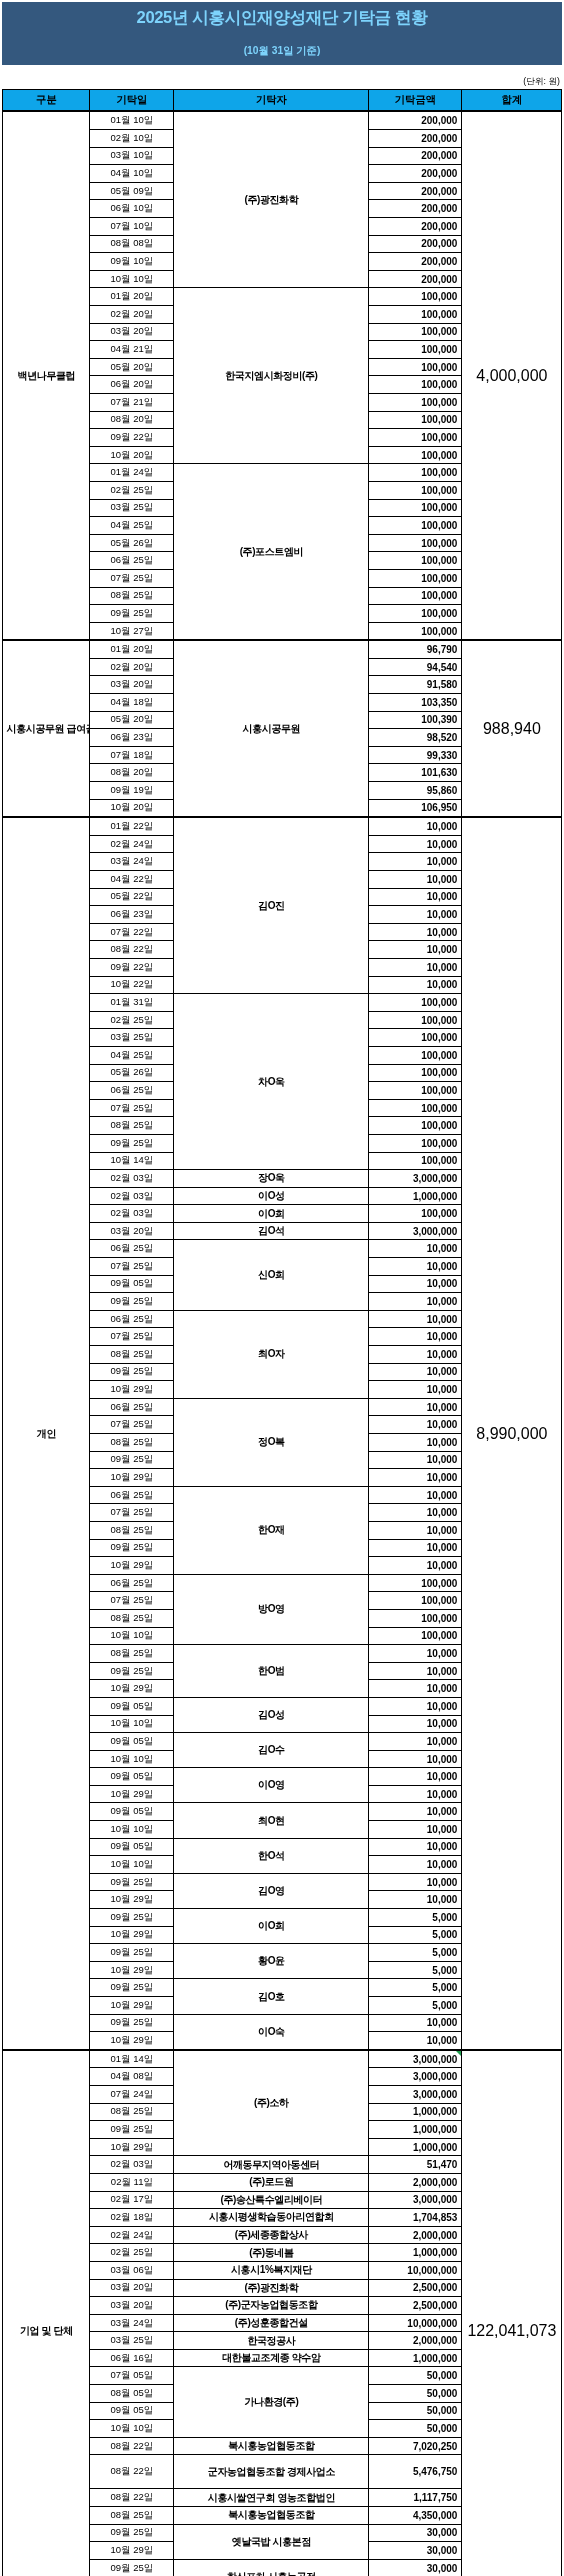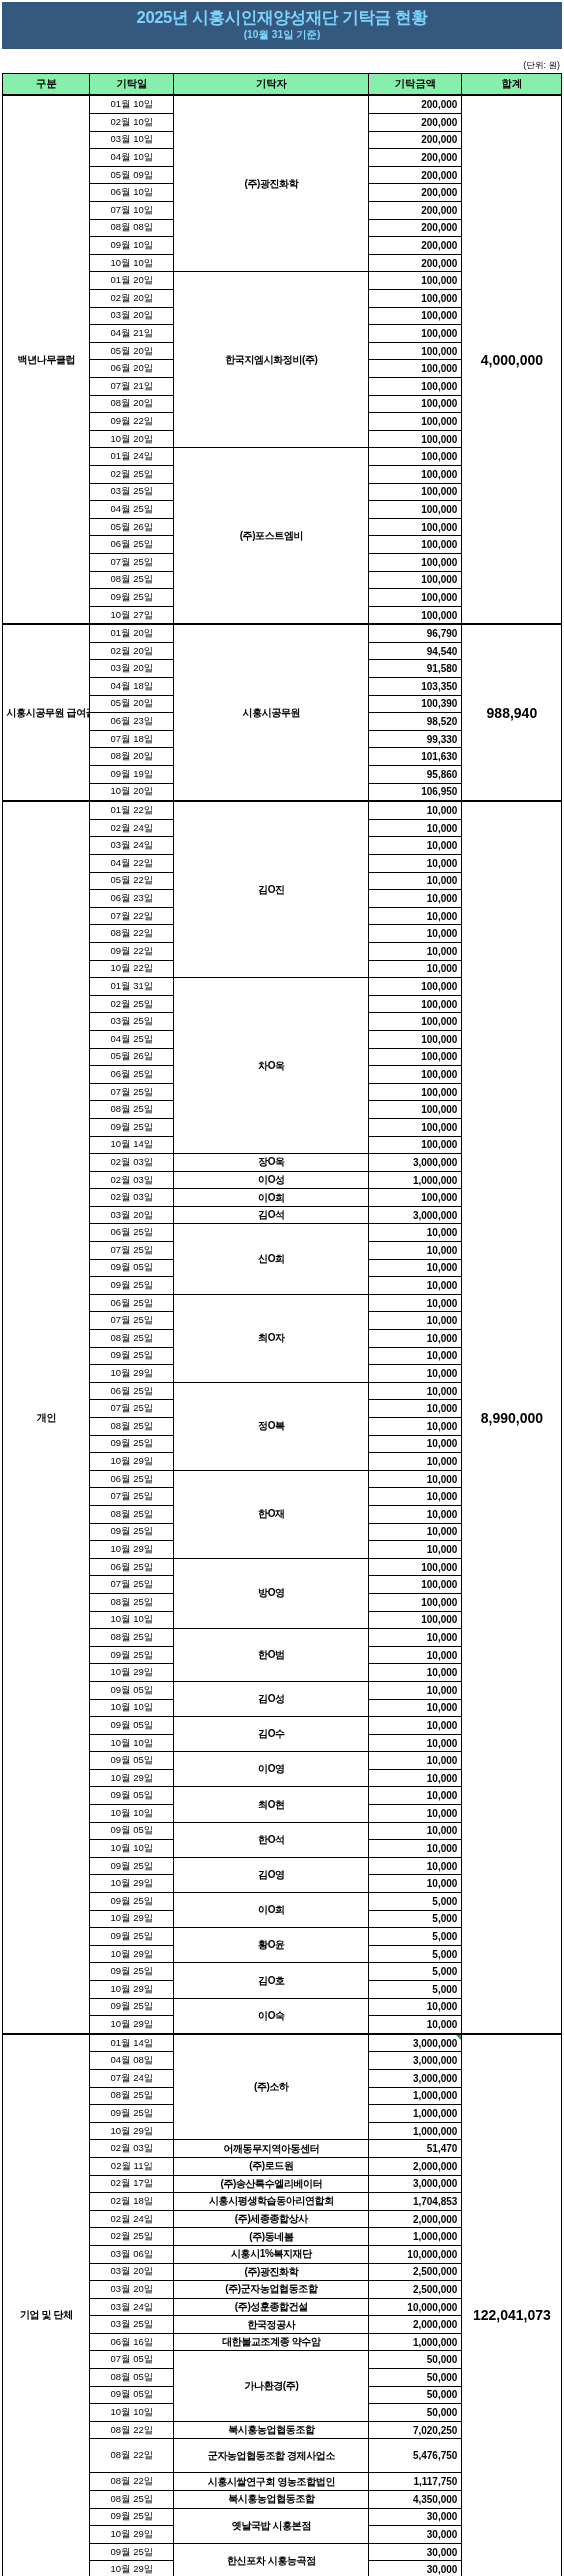--- a/index.html
+++ b/index.html
@@ -1,29 +1,29 @@
 <!DOCTYPE html>
 <html style="font-size:12.7px"><head>
 <meta charset="utf-8">
 <style>
   html,body { margin:0; padding:0; background:#fff; }
   body { width:564px; font-family:"Liberation Sans","DejaVu Sans",sans-serif; color:#000; }
   .page { width:564px; }
   .title-band { margin:1.6px 1.6px 0 1.6px; padding:6.3px 0 7.1px 0; text-align:center; }
   .title-main { font-size:16.6px; font-weight:bold; letter-spacing:-0.4px; line-height:1.2; }
-  .title-sub  { font-size:10.3px; font-weight:bold; margin-top:0; }
+  .title-sub  { font-size:10.3px; font-weight:bold; margin-top:16px; }
   .unit-label { text-align:right; font-size:8.7px; padding:11px 4px 1.6px 0;margin-left:25px; }
   table { border-collapse:collapse; table-layout:fixed; width:559px; margin:0 2.4px; border:1.6px solid #000; }
   th, td { border:0.8px solid #000; padding:0 3.2px; height:16.6px; text-align:center;
            font-size:9.5px; overflow:hidden; white-space:nowrap; }
   thead th { height:20px; font-size:10.3px; font-weight:bold;
-             border-top:1.6px solid #000; border-bottom:1.6px solid #000; background:#86efac; }
+             border-top:1.6px solid #000; border-bottom:1.6px solid #000; background:#0ea5e9; }
   td.cat   { font-weight:bold; font-size:10px; letter-spacing:-0.4px; }
   td.donor { font-weight:bold; font-size:10px; letter-spacing:-0.4px; }
-  td.total { font-weight:bold; font-size:14px; }
+  td.total { font-weight:normal; font-size:16px; }
   td.date  { font-weight:normal; }
   td.amount { text-align:right; font-weight:bold; font-size:10px; padding-right:4px; position:relative; }
   td.amount .corner-marker { position:absolute; top:0; right:0; width:0; height:0;
             border-top:5.5px solid #1F9D4D; border-left:5.5px solid transparent; }
   tr.group-start td { border-top:2.4px double #000; }
   tr.tall td { height:33px; }
 </style>
 </head>
 <body>
 

